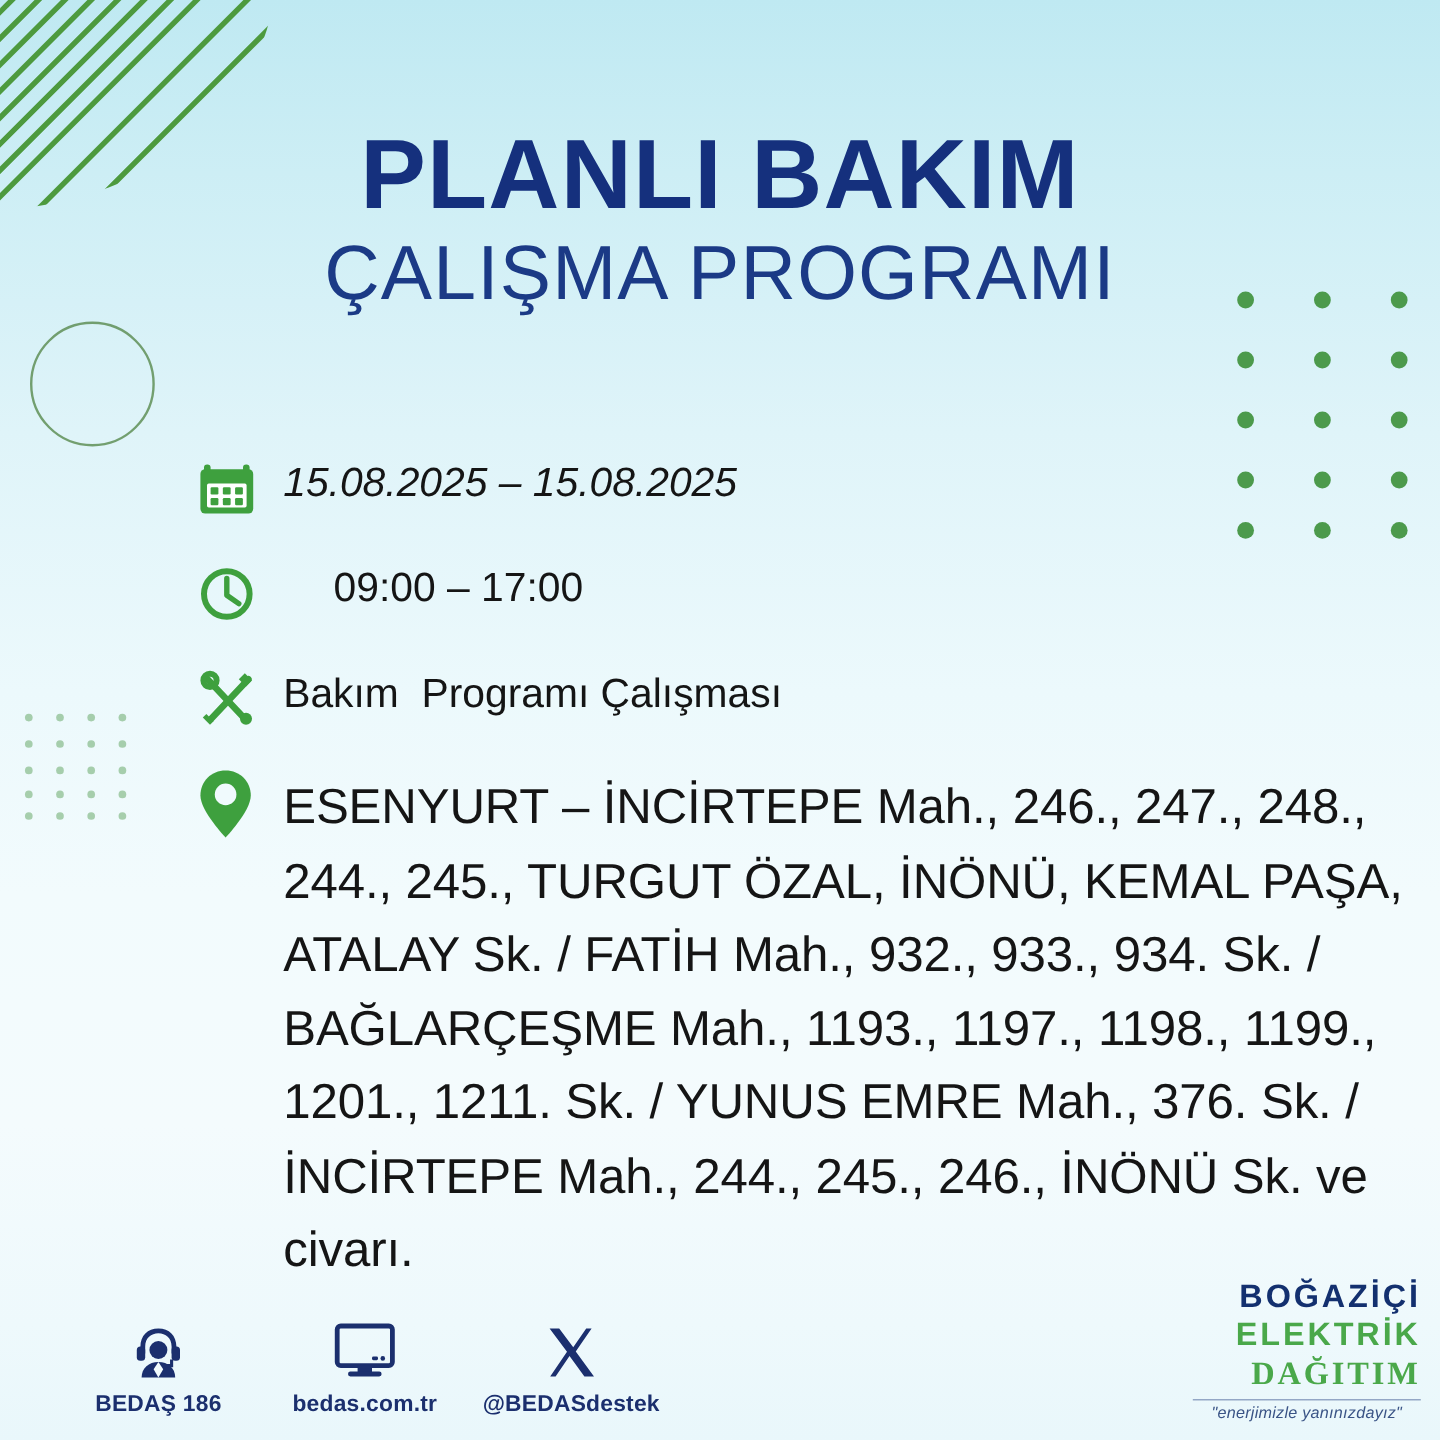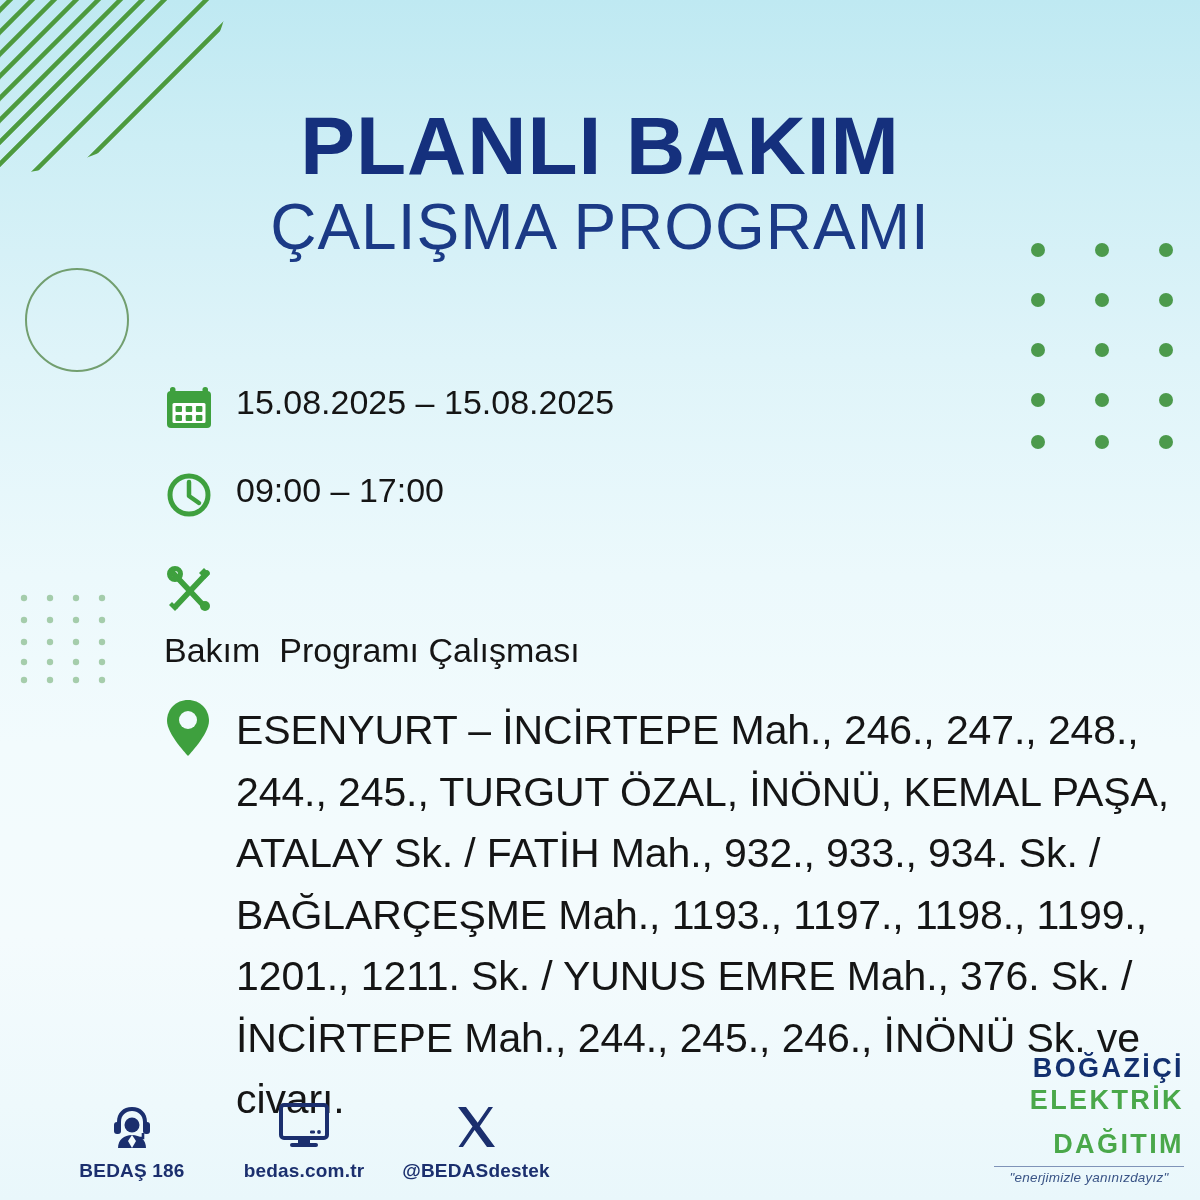--- a/index.html
+++ b/index.html
@@ -109,23 +109,23 @@
     align-items: center;
     justify-content: flex-start;
   }
   .info-text {
     color: #151515;
     font-size: 34px;
     line-height: 1.18;
     padding-top: 4px;
     white-space: pre-wrap;
   }
-  #row-date  { margin-bottom: 30px; }
-  #row-time  { margin-bottom: 30px; }
-  #row-work  { margin-bottom: 26px; flex-direction: column; }
+  #row-date  { margin-bottom: 30px; font-style: italic; }
+  #row-time  { margin-bottom: 30px; gap: 42px; }
+  #row-work  { margin-bottom: 26px; }
 
   #loc-text {
     font-size: 41px;
     line-height: 1.5;
     letter-spacing: -0.1px;
     max-width: 950px;
   }
   #row-location .info-icon { align-items: flex-start; padding-top: 2px; }
 
   
@@ -163,21 +163,21 @@
   }
   .brand-line {
     font-weight: 800;
     font-size: 27px;
     letter-spacing: 2.4px;
     display: block;
     text-align: right;
   }
   #brand-1 { color: #13306f; }
   #brand-2 { color: #4aa84a; margin-top: 5px; }
-  #brand-3 { color: #4aa84a; margin-top: 17px; }
+  #brand-3 { color: #4aa84a; margin-top: 5px; font-family: Liberation Serif, serif; }
   #brand-tagline {
     display: block;
     margin-top: 8px;
     font-size: 13.5px;
     font-style: italic;
     color: #3a5486;
     letter-spacing: .2px;
     border-top: 1px solid #7f93b8;
     padding-top: 4px;
   }

